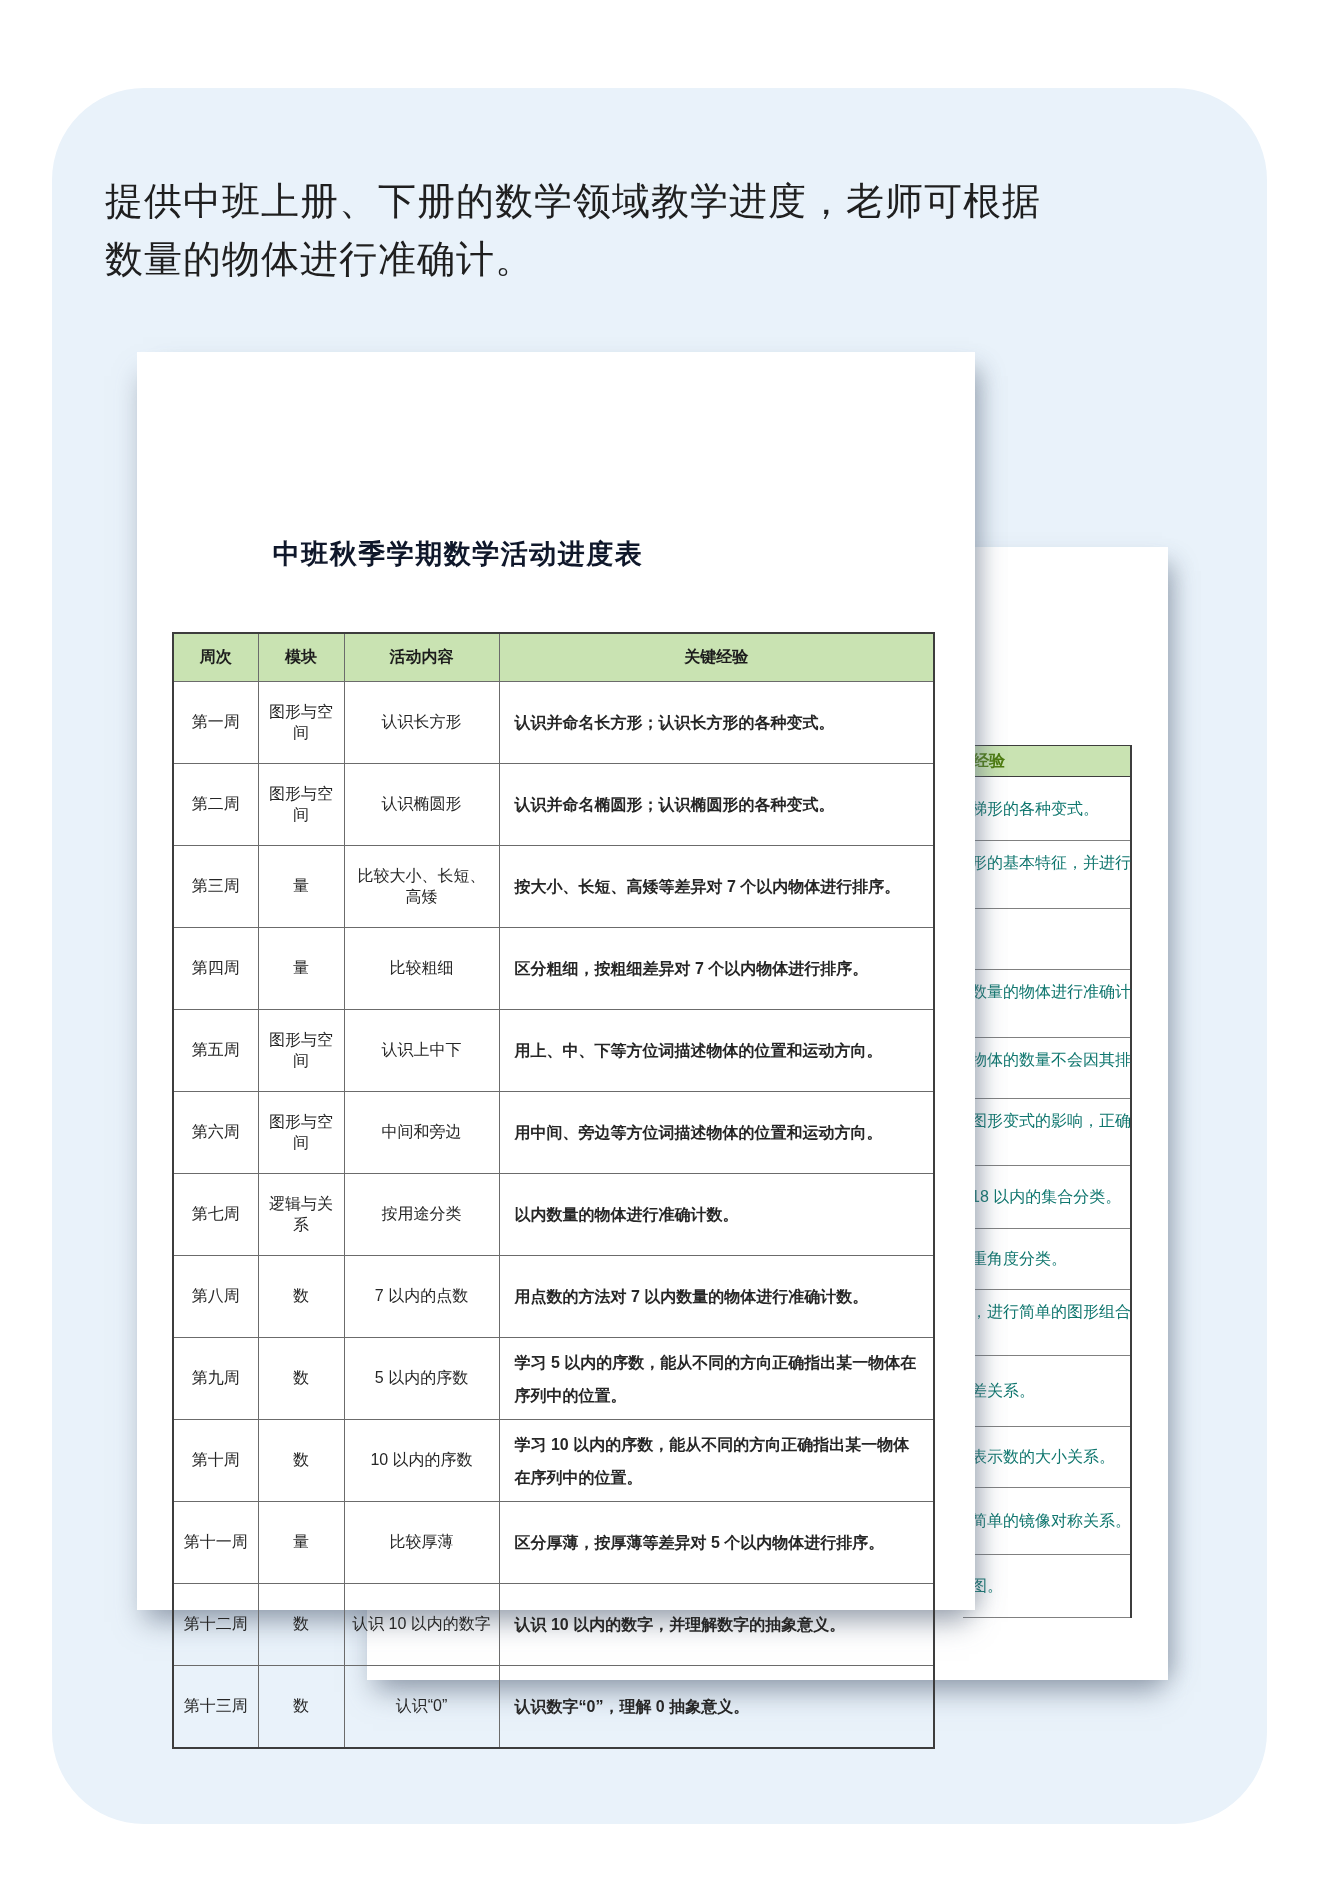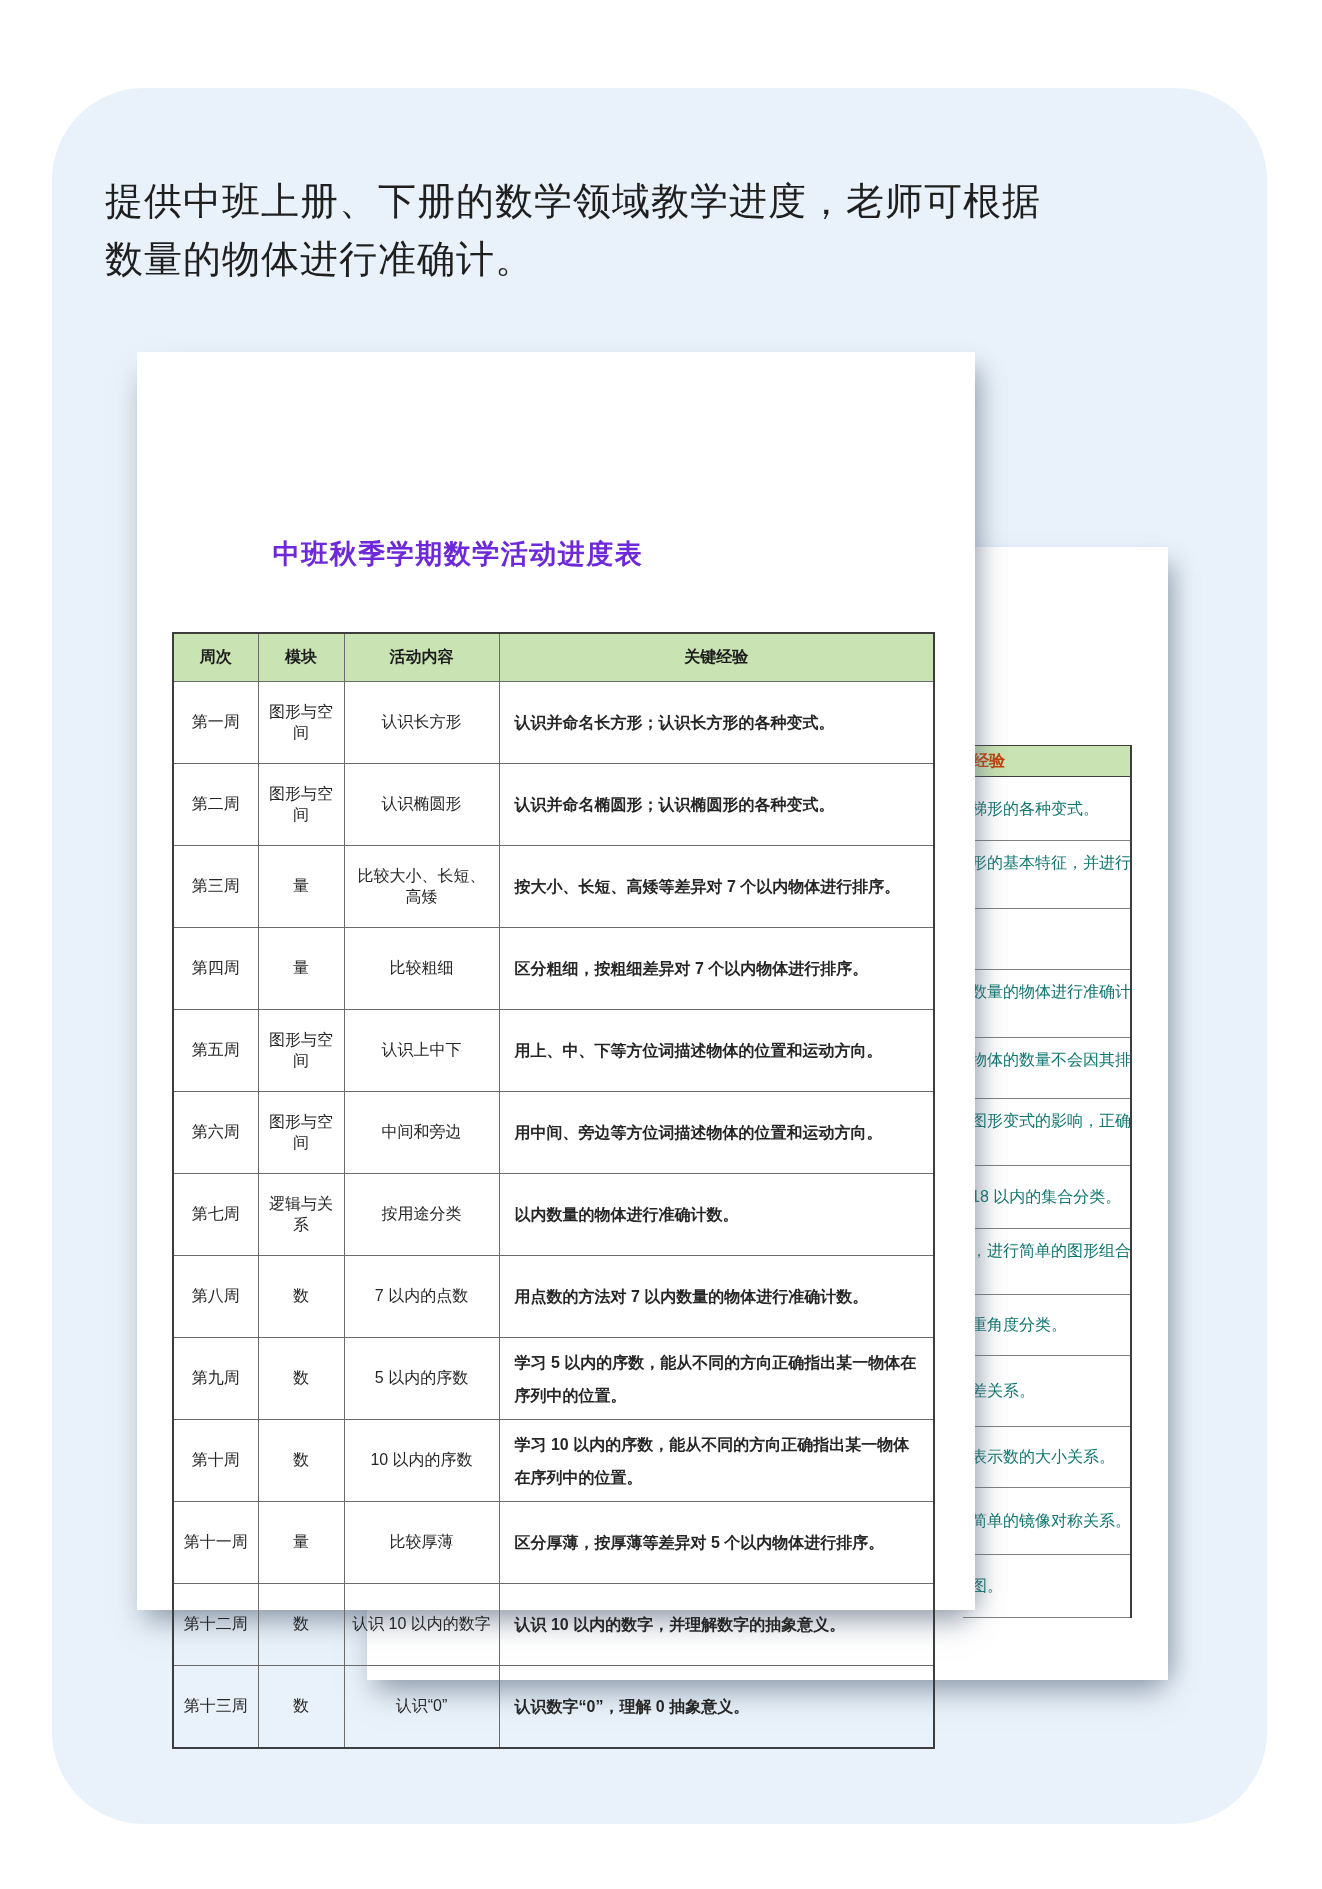--- a/index.html
+++ b/index.html
@@ -24,21 +24,21 @@
   .front-page{
     left:137px;top:352px;width:838px;height:1258px;z-index:3;
     box-shadow:0 18px 26px -6px rgba(96,110,130,.55), 16px 6px 22px -10px rgba(96,110,130,.40);
   }
   .back-page{
     left:367px;top:547px;width:801px;height:1133px;z-index:1;
     box-shadow:0 18px 26px -6px rgba(96,110,130,.55), 16px 6px 22px -10px rgba(96,110,130,.40);
   }
   .page-title{
     position:absolute;left:321px;top:184px;transform:translateX(-50%);
-    font-size:27px;font-weight:700;color:#6d28d9;letter-spacing:1.5px;white-space:nowrap;
+    font-size:27px;font-weight:700;color:#0f172a;letter-spacing:1.5px;white-space:nowrap;
   }
   table.schedule{
     position:absolute;left:35px;top:280px;width:761px;
     border-collapse:collapse;table-layout:fixed;
     border:2px solid #3d3d3d;
     font-size:16px;color:#262626;
   }
   table.schedule th, table.schedule td{
     border:1px solid #6b6b6b;padding:7px;
   }
@@ -54,21 +54,21 @@
   
   .back-col{
     position:absolute;left:596px;top:198px;width:167px;
     border-right:2px solid #3d3d3d;border-top:1px solid #3d3d3d;
     z-index:1;
   }
   .back-header{
     height:30px;background:var(--header-green,#c9e3b2);
     border-bottom:1px solid #3d3d3d;
     display:flex;align-items:center;
-    font-weight:700;font-size:16px;color:#c2410c;padding-left:10px;
+    font-weight:700;font-size:16px;color:#4d7c0f;padding-left:10px;
     white-space:nowrap;overflow:visible;
   }
   .back-row{
     border-bottom:1px solid #808080;
     font-size:16px;color:#0f766e;position:relative;
     white-space:nowrap;
   }
   .back-row .frag{position:absolute;left:8px;}
   .back-row.v-center .frag{top:50%;transform:translateY(-50%);}
   .back-row.v-top .frag{top:12px;}
@@ -103,25 +103,25 @@
         </div>
         <div class="back-row v-top" style="height: 60px;">
           <span class="frag">物体的数量不会因其排</span>
         </div>
         <div class="back-row v-top" style="height: 66px;">
           <span class="frag">图形变式的影响，正确</span>
         </div>
         <div class="back-row v-center" style="height: 62px;">
           <span class="frag">18 以内的集合分类。</span>
         </div>
+        <div class="back-row v-center" style="height: 60px;">
+          <span class="frag">重角度分类。</span>
+        </div>
         <div class="back-row v-top" style="height: 65px;">
           <span class="frag">，进行简单的图形组合</span>
-        </div>
-        <div class="back-row v-center" style="height: 60px;">
-          <span class="frag">重角度分类。</span>
         </div>
         <div class="back-row v-center" style="height: 70px;">
           <span class="frag">差关系。</span>
         </div>
         <div class="back-row v-center" style="height: 60px;">
           <span class="frag">表示数的大小关系。</span>
         </div>
         <div class="back-row v-center" style="height: 66px;">
           <span class="frag">简单的镜像对称关系。</span>
         </div>

